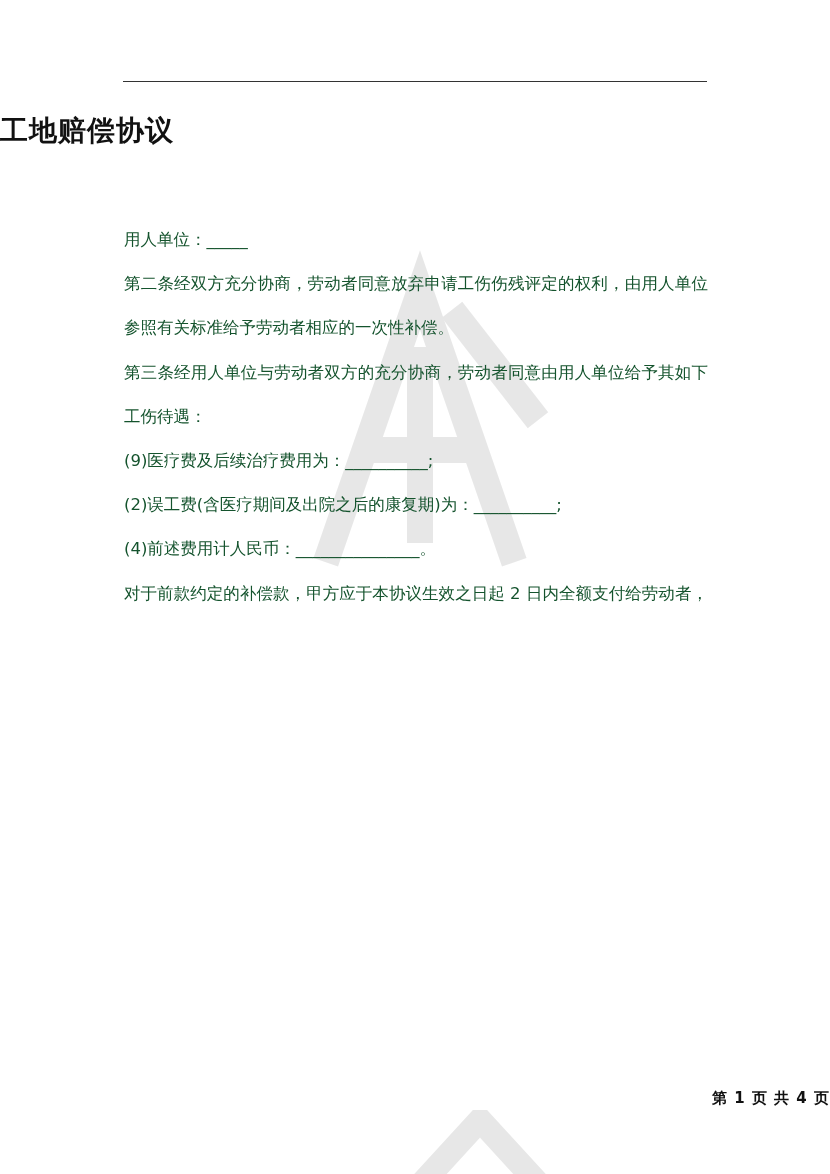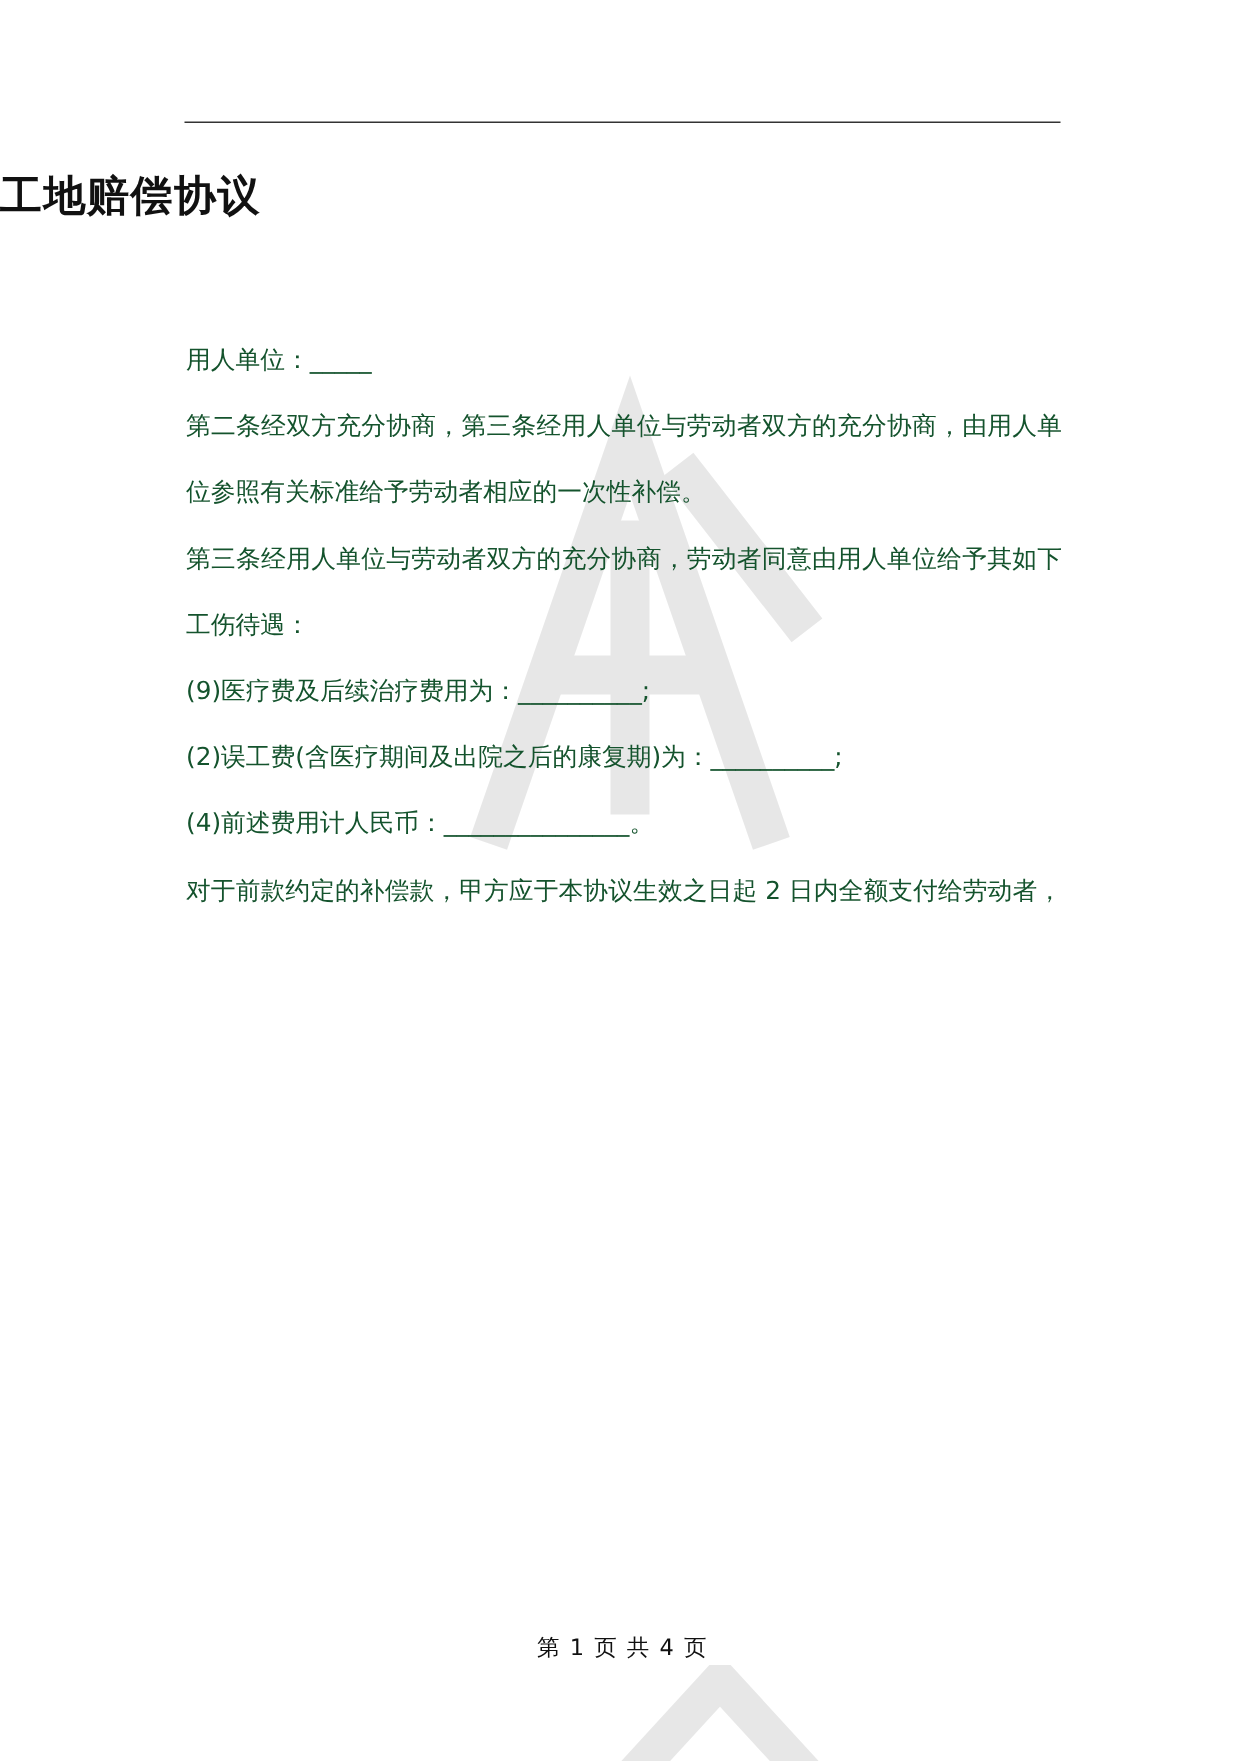--- a/index.html
+++ b/index.html
@@ -59,22 +59,22 @@
       word-break: break-all;
     }
     .body-text p.justify-full {
       text-align-last: justify;
     }
     .footer-page {
       position: absolute;
       left: 0;
       top: 1089px;
       width: 830px;
-      text-align: center;
-      font-weight: normal;
+      text-align: right;
+      font-weight: bold;
       font-size: 15px;
       color: #111111;
       letter-spacing: 1px;
     }
     .watermark {
       position: absolute;
       pointer-events: none;
       opacity: 0.09;
     }
     .wm-1 { left: 270px; top: 250px; width: 300px; height: 320px; }
@@ -100,21 +100,21 @@
       <path d="M110 90 L190 90"></path>
     </g>
   </svg>
 
   <div class="header-rule"></div>
 
   <h1 class="title">工地赔偿协议</h1>
 
   <div class="body-text">
     <p>用人单位：_____</p>
-    <p>第二条经双方充分协商，第三条经用人单位与劳动者双方的充分协商，由用人单位参照有关标准给予劳动者相应的一次性补偿。</p>
+    <p>第二条经双方充分协商，劳动者同意放弃申请工伤伤残评定的权利，由用人单位参照有关标准给予劳动者相应的一次性补偿。</p>
     <p>第三条经用人单位与劳动者双方的充分协商，劳动者同意由用人单位给予其如下工伤待遇：</p>
     <p>(9)医疗费及后续治疗费用为：__________;</p>
     <p>(2)误工费(含医疗期间及出院之后的康复期)为：__________;</p>
     <p>(4)前述费用计人民币：_______________。</p>
     <p class="justify-full">对于前款约定的补偿款，甲方应于本协议生效之日起 2 日内全额支付给劳动者，</p>
   </div>
 
   <div class="footer-page">第 1 页 共 4 页</div>
 
 </div>

